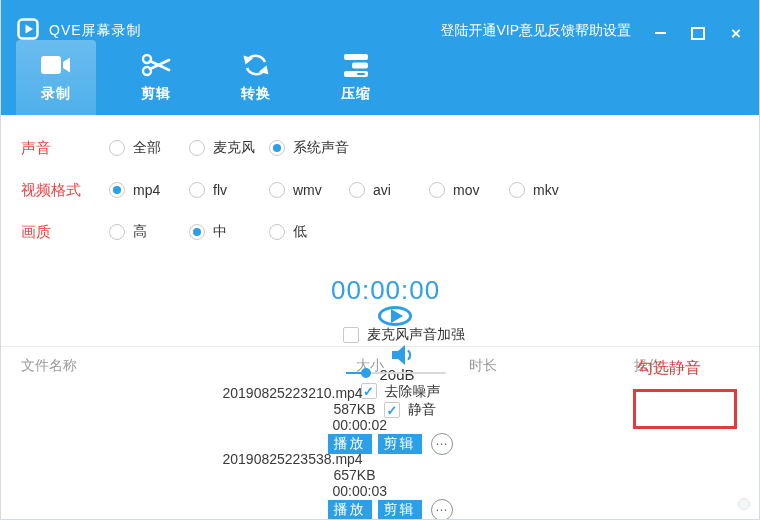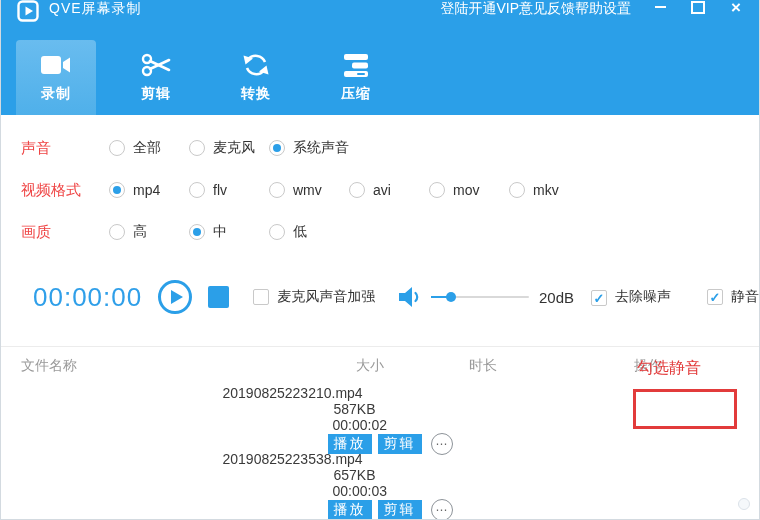--- a/index.html
+++ b/index.html
@@ -1,21 +1,21 @@
 <!DOCTYPE html>
 <html><head>
 <meta charset="utf-8">
 <style>
   * { margin:0; padding:0; box-sizing:border-box; }
   body { font-family:"Liberation Sans", sans-serif; background:#fff; }
   .window { position:relative; width:760px; height:520px; background:#fff; overflow:hidden;
             border-left:1px solid #d3dae0; border-right:1px solid #d3dae0; border-bottom:1px solid #d3dae0; }
 
   
-  .titlebar { height:40px; background:#2b9fe8; display:flex; align-items:flex-start; padding:0 16px; color:#fff; }
+  .titlebar { height:40px; background:#2b9fe8; display:flex; align-items:flex-end; padding:0 16px; color:#fff; }
   .logo-icon { width:22px; height:22px; flex:0 0 auto; }
   .app-name { margin-left:10px; font-size:14px; letter-spacing:1px; }
   .tb-menu { margin-left:auto; display:flex; align-items:center; font-size:14px; }
   .tb-menu-item { cursor:default; }
   .win-controls { display:flex; align-items:center; gap:24px; margin-left:22px; }
   .wc { width:14px; height:14px; display:flex; align-items:center; justify-content:center; }
   .wc-min::before { content:""; width:11px; height:2px; background:#fff; display:block; }
   .wc-max::before { content:""; width:10px; height:9px; border:2px solid #fff; display:block; }
   .wc-close { font-size:17px; font-weight:bold; line-height:1; }
   .wc-close::before { content:"\00D7"; }
@@ -32,39 +32,39 @@
   .main { position:relative; padding-top:12px; }
   .setting-row { display:flex; align-items:center; height:42px; padding-left:20px; }
   .setting-label { width:88px; font-size:15px; color:#ef4444; }
   .radio-item { display:flex; align-items:center; width:80px; cursor:default; }
   .radio { width:16px; height:16px; border:1px solid #c9c9c9; border-radius:50%; background:#fff;
            display:flex; align-items:center; justify-content:center; flex:0 0 auto; }
   .radio.checked::after { content:""; width:8px; height:8px; border-radius:50%; background:#2b9fe8; }
   .radio-label { margin-left:8px; font-size:14px; color:#333; }
 
   
-  .control-row { display:flex; align-items:center; margin-top:22px; height:44px; padding-left:32px; }
+  .control-row { display:flex; align-items:center; margin-top:22px; height:44px; padding-left:24px;flex-direction:column; }
   .timer { font-size:26px; color:#2f9fe9; letter-spacing:1px; width:122px; }
   .play-btn { width:34px; height:34px; border:3px solid #2b9fe8; border-radius:50%; background:#fff;
               display:flex; align-items:center; justify-content:center; margin-left:6px; }
   .play-btn::after { content:""; width:0; height:0; border-left:12px solid #2b9fe8;
                      border-top:7px solid transparent; border-bottom:7px solid transparent; margin-left:4px; }
   .stop-btn { width:22px; height:22px; background:#2b9fe8; border-radius:2px; margin-left:16px; }
   .checkbox { width:16px; height:16px; border:1px solid #c9c9c9; border-radius:2px; background:#fff;
               display:flex; align-items:center; justify-content:center; flex:0 0 auto; }
   .checkbox.checked::after { content:"\2713"; color:#2b9fe8; font-size:13px; font-weight:bold; line-height:1; }
   .cb-label { margin-left:8px; font-size:14px; color:#333; white-space:nowrap; }
   .mic-boost { display:flex; align-items:center; margin-left:24px; }
   .speaker { margin-left:24px; display:flex; align-items:center; }
   .slider { position:relative; width:100px; height:14px; margin-left:8px; }
   .slider-track { position:absolute; left:0; right:0; top:6px; height:2px; background:#d9d9d9; border-radius:1px; }
   .slider-fill { position:absolute; left:0; top:6px; height:2px; width:20px; background:#2b9fe8; }
   .slider-thumb { position:absolute; left:15px; top:2px; width:10px; height:10px; border-radius:50%; background:#2b9fe8; }
   .db-label { margin-left:10px; font-size:15px; color:#333; }
-  .denoise { display:flex; align-items:flex-end; margin-left:17px; }
+  .denoise { display:flex; align-items:flex-start; margin-left:17px; }
   .mute { display:flex; align-items:center; margin-left:36px; }
 
   
   .annotation-text { position:absolute; left:636px; top:243px; color:#e23b3b; font-size:16px; }
   .annotation-box { position:absolute; left:632px; top:274px; width:104px; height:40px; border:3px solid #e23b3b; }
 
   
   .divider { margin-top:27px; border-top:1px solid #ececec; }
   .table-header { display:flex; align-items:center; height:38px; padding-left:20px; font-size:14px; color:#9a9a9a; }
   .col-name { width:335px; } .col-size { width:113px; } .col-dur { width:115px; }

